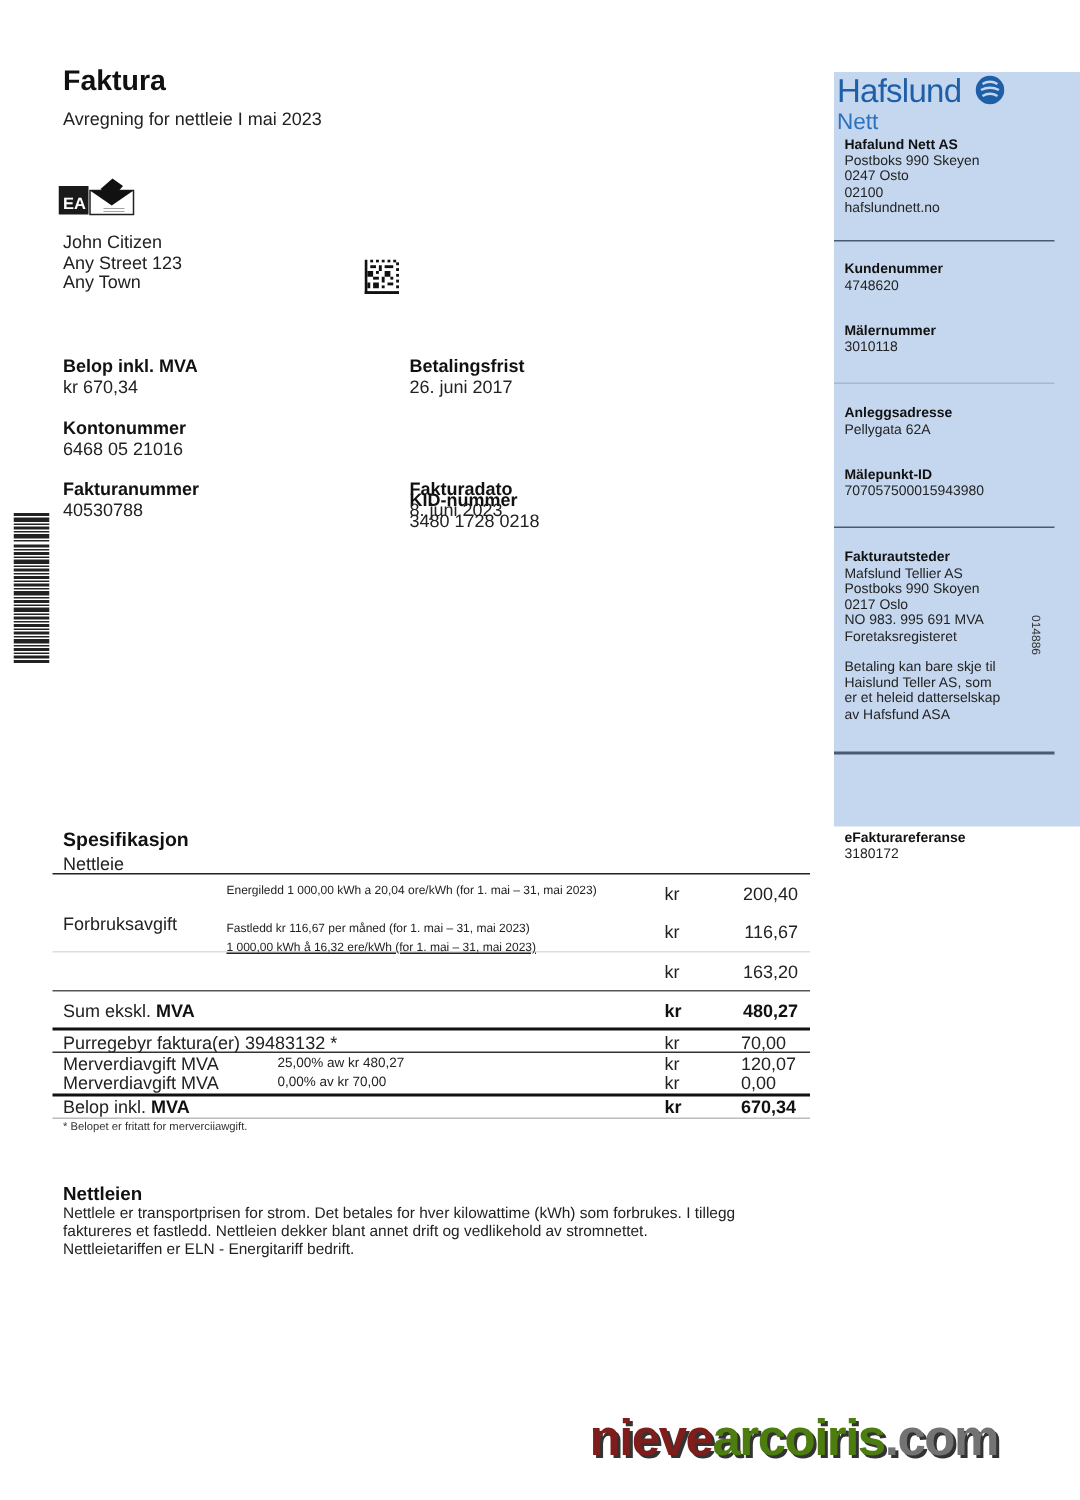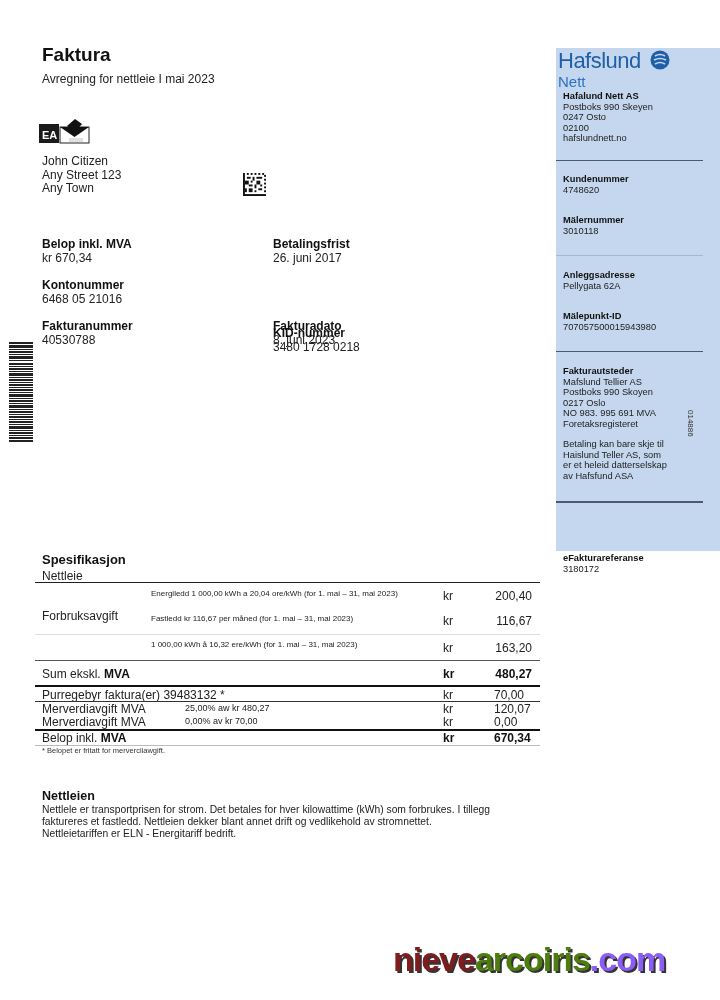--- a/index.html
+++ b/index.html
@@ -49,21 +49,21 @@
     .footnote { left: 42px; top: 746px; font-size: 7.5px; color: #333; }
 
     
     .fork-title { left: 42px; top: 789px; font-size: 12.5px; font-weight: bold; color: #111; }
     .fork-text { left: 42px; top: 804px; width: 490px; font-size: 10.3px; line-height: 12px; color: #222; }
 
     
     .watermark { left: 393px; top: 940px; font-size: 34px; font-weight: bold; letter-spacing: -1px; text-shadow: 2px 2px 0 #333; font-family: "Liberation Sans", sans-serif; }
     .wm-1 { color: #7f1d1d; }
     .wm-2 { color: #4d7c0f; }
-    .wm-3 { color: #8b5cf6; }
+    .wm-3 { color: #737373; }
   </style>
 </head>
 <body>
 
 <div class="abs title">Faktura</div>
 <div class="abs subtitle">Avregning for nettleie I mai 2023</div>
 
 <div class="abs ea-mark">
   <svg width="52" height="26" viewBox="0 0 52 26">
     <rect x="0" y="6" width="20" height="19" fill="#1a1a1a"></rect>
@@ -257,21 +257,21 @@
 
 <div>
   <div class="cell c-desc" style="top:614px;">Fastledd kr 116,67 per måned (for 1. mai – 31, mai 2023)</div>
   <div class="cell c-kr" style="top:614px;">kr</div>
   <div class="cell c-amt" style="top:614px;">116,67</div>
 </div>
 <div class="hline" style="top:634px; height:1px; background:#ddd;"></div>
 
 <div>
   <div class="cell c-label" style="top:609px;">Forbruksavgift</div>
-  <div class="cell c-desc" style="top:640px;">1 000,00 kWh å 16,32 ere/kWh (for 1. mai – 31, mai 2023)</div>
+  <div class="cell c-desc" style="top:627px;text-decoration:underline;">1 000,00 kWh å 16,32 ere/kWh (for 1. mai – 31, mai 2023)</div>
   <div class="cell c-kr" style="top:641px;">kr</div>
   <div class="cell c-amt" style="top:641px;">163,20</div>
 </div>
 <div class="hline" style="top:660px; height:1px; background:#555;"></div>
 
 <div>
   <div class="cell c-label" style="top:667px;"><span>Sum ekskl.</span> <span class="bold">MVA</span></div>
   <div class="cell c-kr bold" style="top:667px;">kr</div>
   <div class="cell c-amt bold" style="top:667px;">480,27</div>
 </div>

